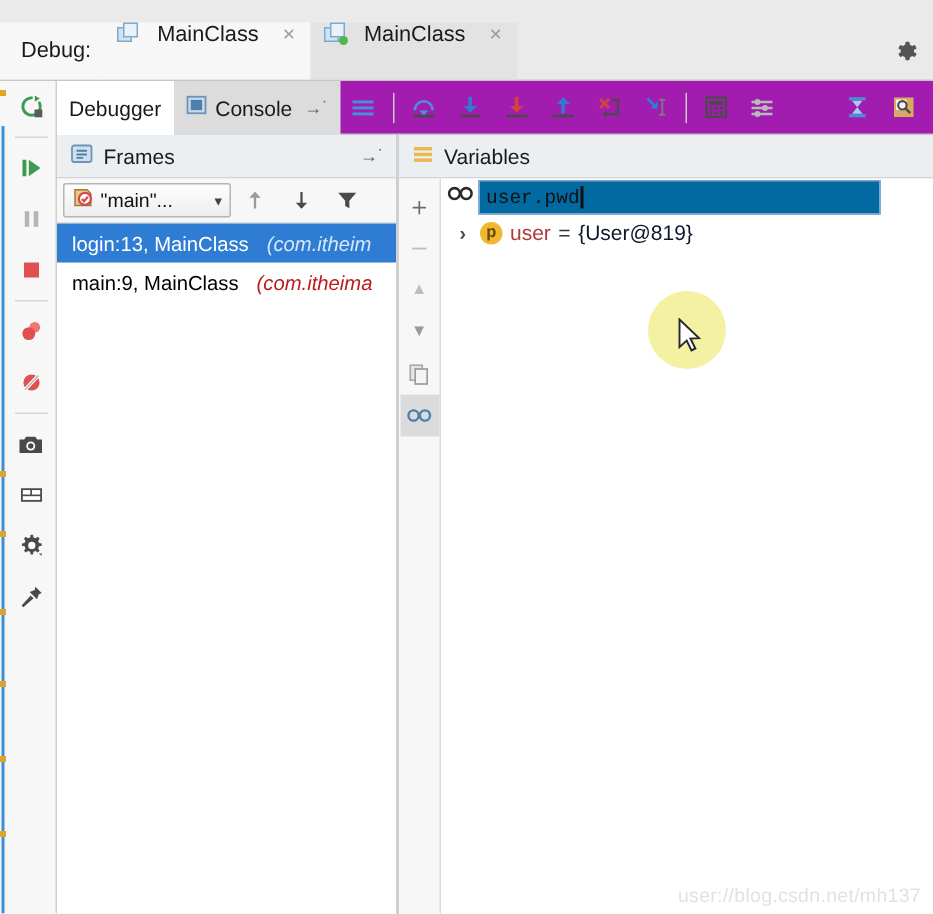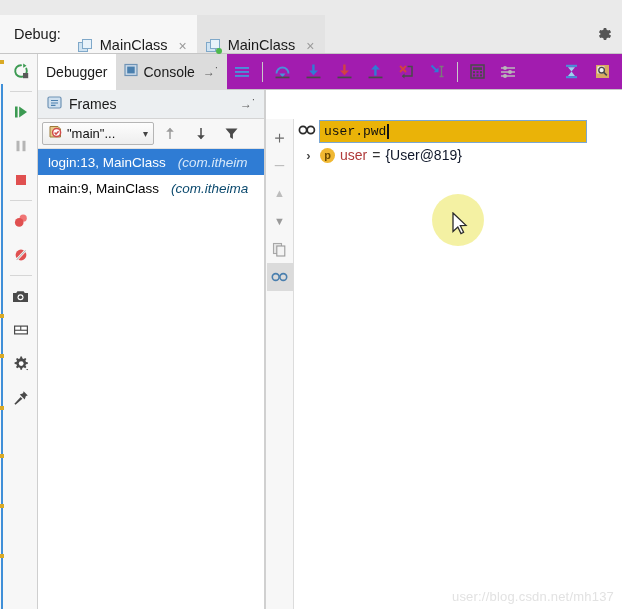--- a/index.html
+++ b/index.html
@@ -21,21 +21,21 @@
   }
   .tabbar-inner { display: flex; align-items: stretch; height: 38px; width: 100%; }
   .debug-label {
     display: flex; align-items: center;
     padding: 0 8px 0 14px;
     font-size: 14.5px; color: #1a1a1a;
     background: #f7f7f7;
     height: 38px;
   }
   .wtab {
-    display: flex; align-items: flex-end; gap: 7px;
+    display: flex; align-items: flex-start; gap: 12px;
     padding: 0 10px 0 9px;
     height: 38px;
     font-size: 14.5px; color: #1a1a1a;
     cursor: default;
   }
   .wtab.inactive { background: #f7f7f7; }
   .wtab.active { background: #e3e3e3; }
   .wtab .x {
     color: #9a9a9a; font-size: 14px; margin-left: 4px; line-height: 1;
   }
@@ -136,42 +136,42 @@
 
   
   .frame-row {
     height: 26px; display: flex; align-items: center;
     padding-left: 10px; font-size: 13.5px; white-space: nowrap;
     overflow: hidden; cursor: default;
   }
   .frame-row.sel { background: #2f7cd4; color: #ffffff; }
   .frame-row .pkg { font-style: italic; margin-left: 12px; }
   .frame-row.sel .pkg { color: #d6e8fa; }
-  .frame-row .pkg.dim { color: #0c4a6e; }
+  .frame-row .pkg.dim { color: #b91c1c; }
 
   
   .var-tb {
     position: absolute; left: 0; top: 29px; width: 28px; height: 490px;
     background: #f7f7f7; border-right: 1px solid #dcdcdc;
     display: flex; flex-direction: column; align-items: center; padding-top: 4px;
   }
   .vt-btn {
     width: 26px; height: 28px; display: flex; align-items: center;
     justify-content: center; cursor: default; color: #6b6b6b; font-size: 17px;
   }
   .vt-btn.sel { background: #dbdbdb; }
 
   .var-body { position: absolute; left: 28px; top: 29px; right: 0; bottom: 0; background:#fff; }
 
   .watch-row {
     display: flex; align-items: center; height: 24px; padding-left: 25px; gap: 6px;
   }
   .watch-input {
     height: 23px; width: 268px;
-    border: 1.4px solid #7aa7d4; background: #eab308;
+    border: 1.4px solid #7aa7d4; background: #0369a1;
     font-family: "Liberation Mono", monospace; font-size: 13px; color: #111;
     display: flex; align-items: center; padding: 0 4px; position: relative;
   }
   .caret {
     display: inline-block; width: 1.4px; height: 15px; background: #111; margin-left: 1px;
   }
 
   .var-row {
     display: flex; align-items: center; height: 24px; padding-left: 8px; gap: 5px;
     font-size: 14px; cursor: default;
@@ -508,20 +508,30 @@
       <div class="frame-row">
         <span>main:9, MainClass</span>
         <span class="pkg dim">(com.itheima</span>
       </div>
     </div>
   </div>
 
   <div class="vdiv-handle"></div>
 
   <div class="var-panel">
+    <div class="panel-head">
+      <span>
+        <svg width="14" height="14" viewBox="0 0 14 14">
+          <rect x="1" y="2" width="12" height="2.3" fill="#e9b84f"></rect>
+          <rect x="1" y="5.8" width="12" height="2.3" fill="#e9b84f"></rect>
+          <rect x="1" y="9.6" width="12" height="2.3" fill="#e9b84f"></rect>
+        </svg>
+      </span>
+      <span>Variables</span>
+    </div>
 
     <div class="var-tb">
       <div class="vt-btn">＋</div>
       <div class="vt-btn" style="color:#bdbdbd">–</div>
       <div class="vt-btn" style="font-size:11px;color:#bdbdbd">▲</div>
       <div class="vt-btn" style="font-size:11px;color:#9a9a9a">▼</div>
       <div class="vt-btn">
         <svg width="15" height="15" viewBox="0 0 15 15">
           <rect x="1.5" y="1.5" width="8" height="10" fill="#e6e6e6" stroke="#a8a8a8" stroke-width="1.1"></rect>
           <rect x="4.8" y="4" width="8" height="10" fill="#f4f4f4" stroke="#9a9a9a" stroke-width="1.1"></rect>

